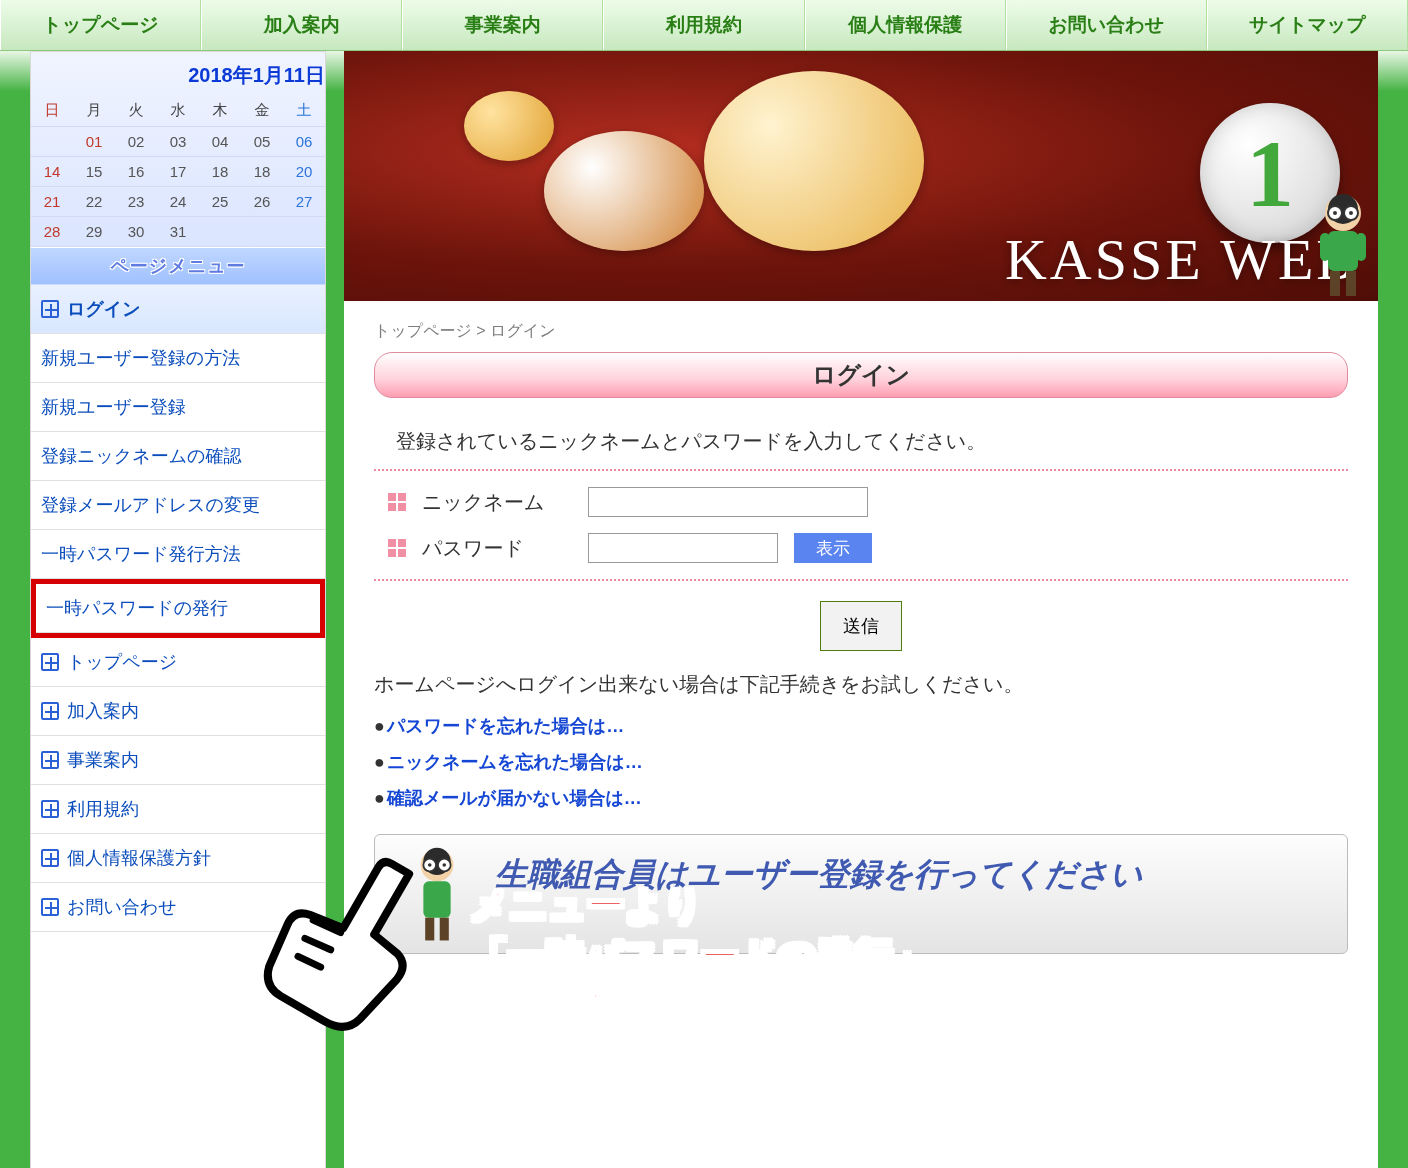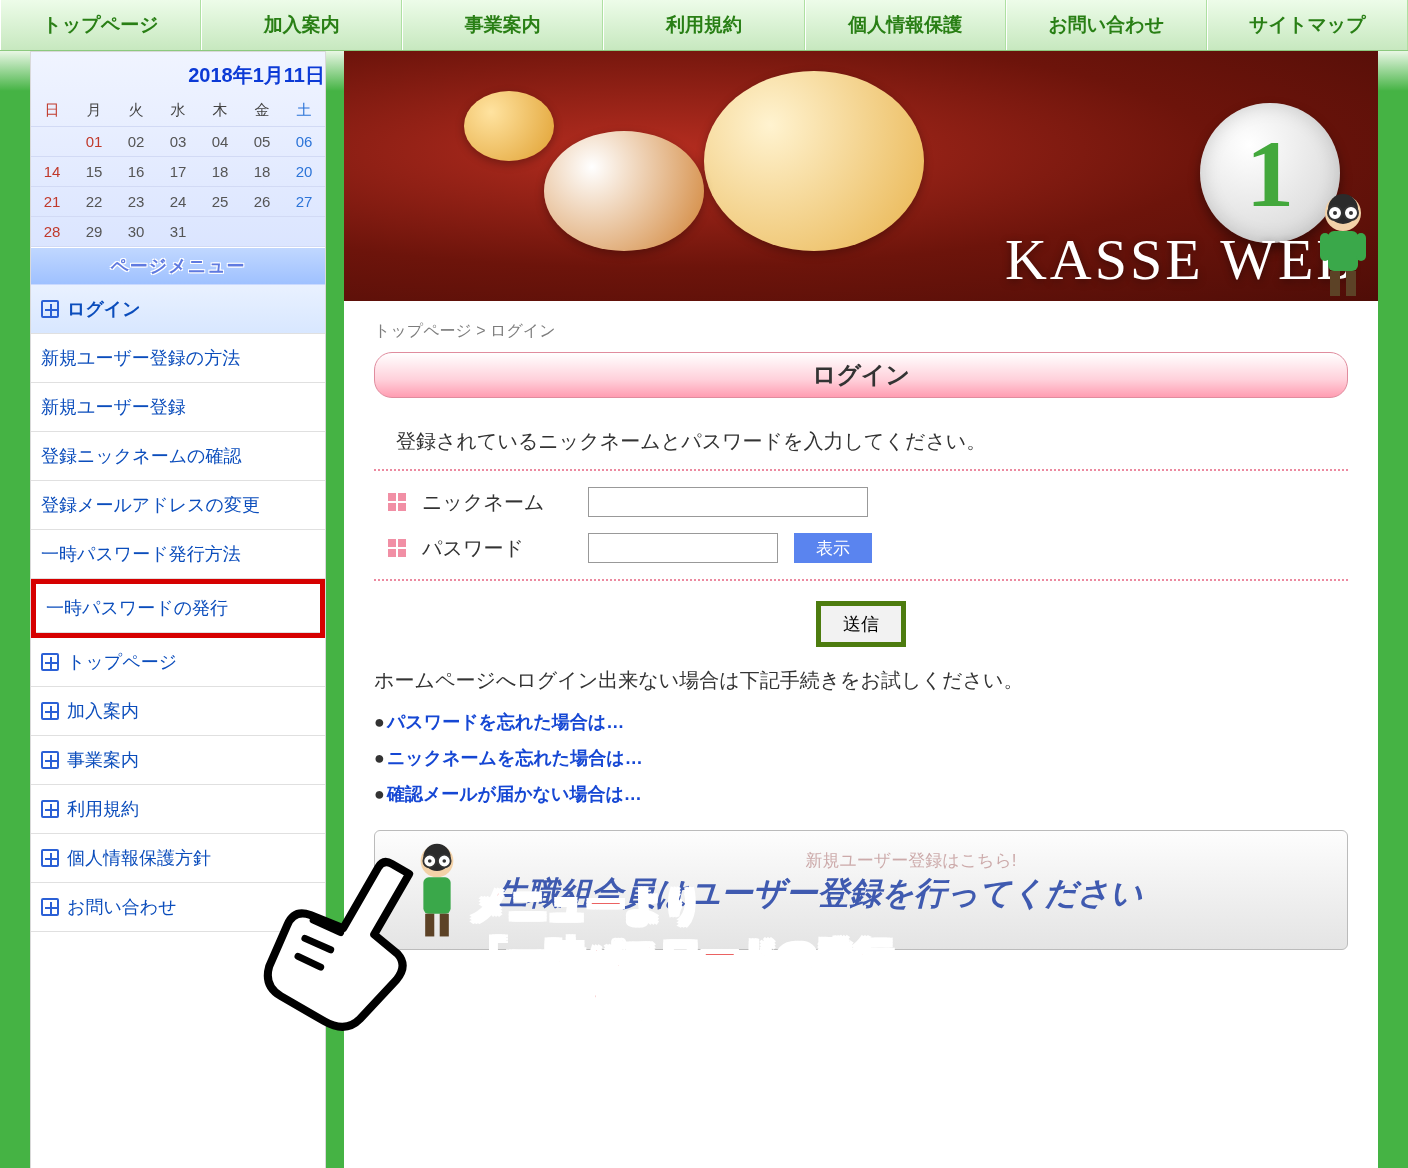--- a/index.html
+++ b/index.html
@@ -180,21 +180,21 @@
 .form-row .marker span { background:#f18fa5; }
 .form-row label { font-size:20px; color:#333; width:150px; }
 .form-row input[type=text], .form-row input[type=password] {
   height:30px; border:1px solid #999; width:280px; font-size:16px; padding:0 6px;
 }
 .show-btn {
   background:#5a84ef; color:#fff; border:none; height:30px; padding:0 22px; font-size:17px; cursor:pointer;
 }
 .submit-wrap { text-align:center; margin-bottom:20px; }
 .submit-btn {
-  background:#f2f2f2; border:5px solid #4d7c0f; padding:6px 22px; font-size:18px; cursor:pointer;
+  background:#f2f2f2; border:1px solid #4d7c0f; padding:12px 22px; font-size:18px; cursor:pointer;
 }
 .note { font-size:20px; color:#333; margin:8px 0 16px; }
 .bullets { list-style:none; }
 .bullets li { font-size:18px; color:#333; margin:12px 0; }
 .bullets li::before { content:"●"; color:#333; margin-right:2px; }
 .bullets a { color:#1547d4; font-weight:bold; text-decoration:none; }
 .reg-banner {
   margin-top:24px;
   border:1px solid #bbb;
   border-radius:6px;
@@ -426,21 +426,20 @@
               <circle cx="27" cy="22" r="7" fill="#fff" stroke="#333" stroke-width="2"></circle>
               <circle cx="43" cy="22" r="7" fill="#fff" stroke="#333" stroke-width="2"></circle>
               <circle cx="27" cy="22" r="2" fill="#333"></circle>
                 <circle cx="43" cy="22" r="2" fill="#333"></circle>
               <rect x="20" y="40" width="30" height="40" rx="6" fill="#3aa84a"></rect>
               <rect x="22" y="80" width="10" height="25" fill="#5c4226"></rect>
               <rect x="38" y="80" width="10" height="25" fill="#5c4226"></rect>
             </svg>
           </div>
           <div style="margin-left:100px">
-            <div style="color:#caa; font-size:17px; text-align:center">新規ユーザー登録はこちら!</div>
             <div class="title">生職組合員はユーザー登録を行ってください</div>
           </div>
         </div>
       </div>
     </div>
   </div>
 </div>
 
 <div class="hand">
   <svg viewBox="0 0 210 210">

